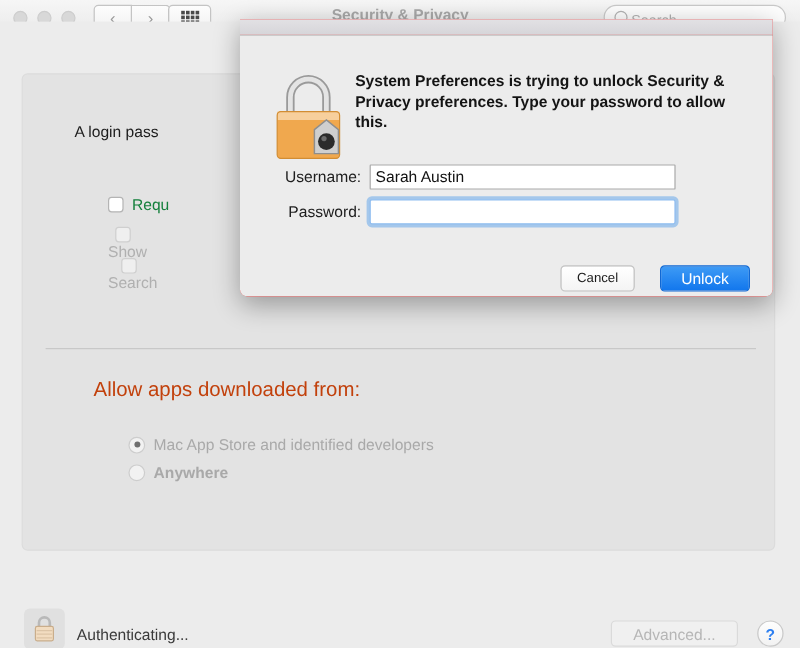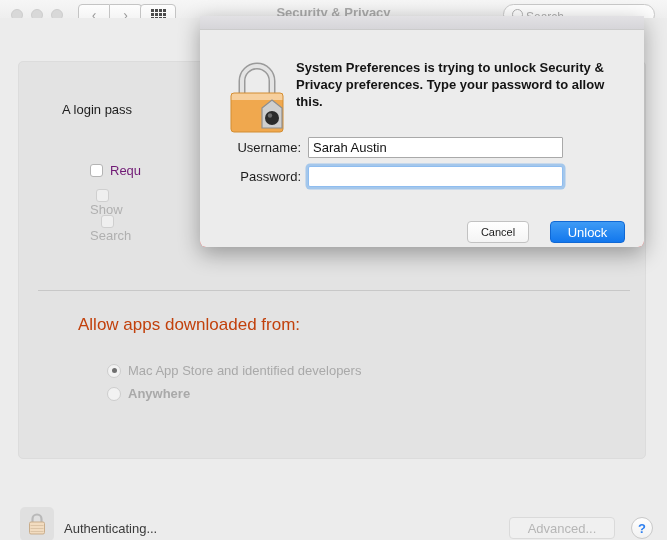--- a/index.html
+++ b/index.html
@@ -167,21 +167,21 @@
     border: 1px solid #b4b4b4;
     box-sizing: border-box;
     margin-right: 7px;
     flex: none;
   }
   .checkbox-row.disabled .cb {
     background: #efefef;
     border-color: #cfcfcf;
   }
   .checkbox-row.disabled { color: #b0b0b0; flex-direction: column; }
-  .checkbox-row.enabled  { color: #701a75; }
+  .checkbox-row.enabled  { color: #15803d; }
 
   #divider {
     position: absolute;
     left: 38px; top: 272px;
     width: 592px;
     height: 1px;
     background: #c8c8c8;
   }
   #allow-apps-label {
     position: absolute;

